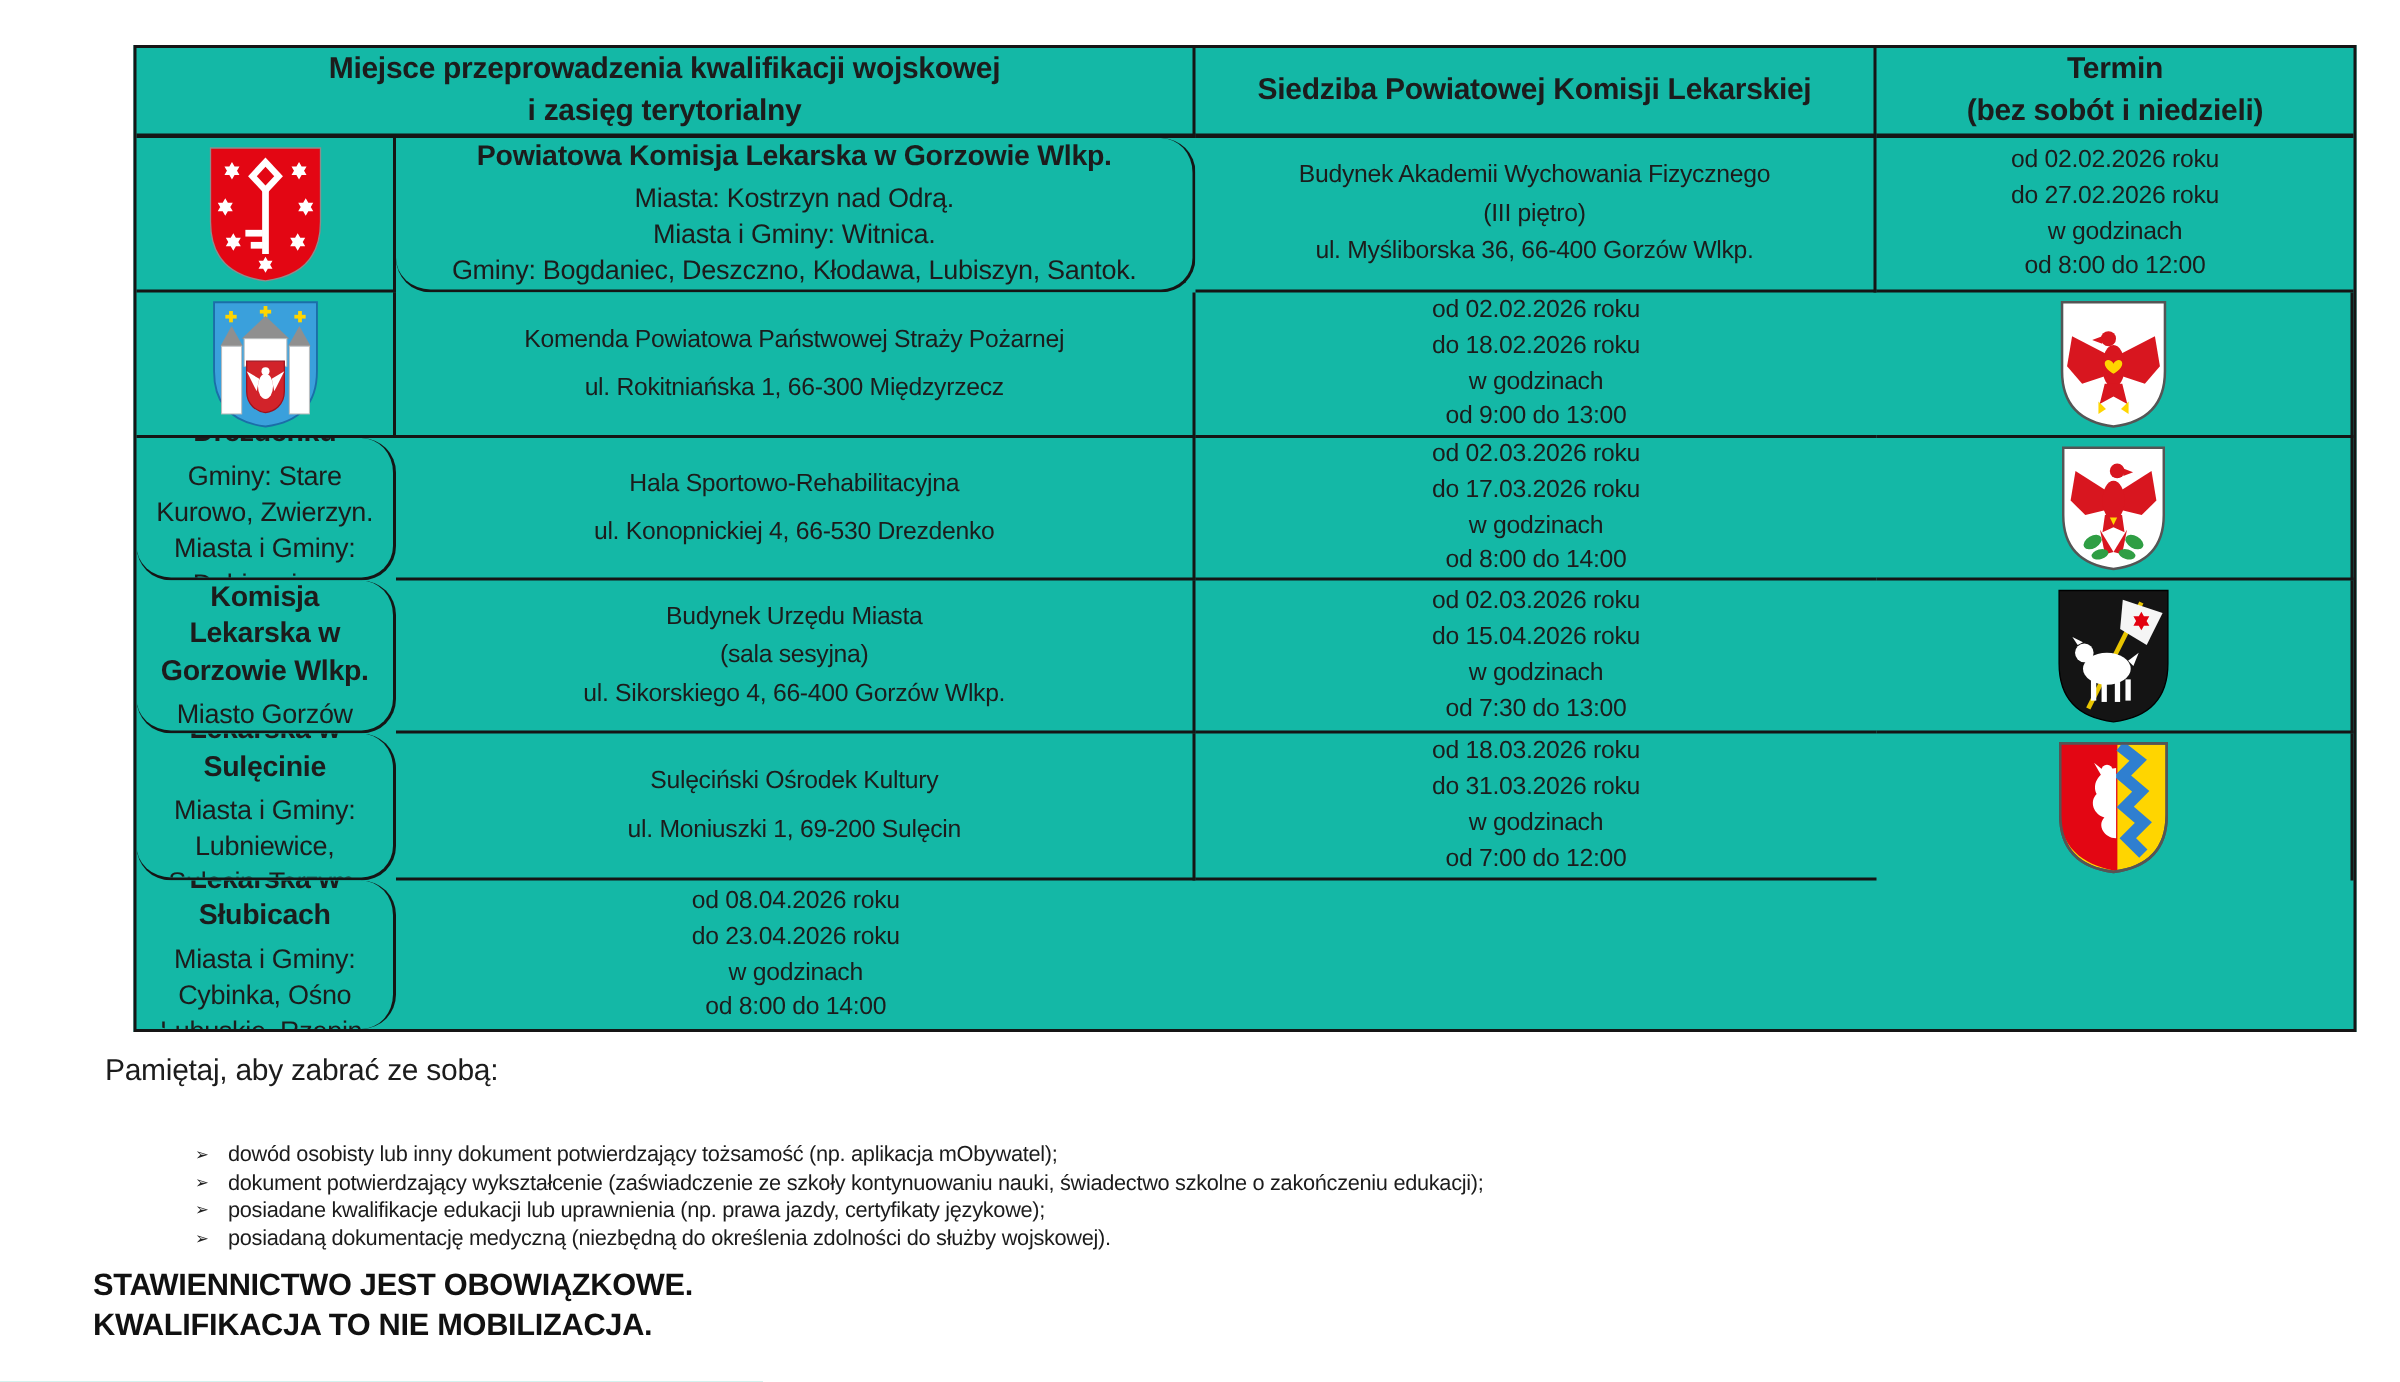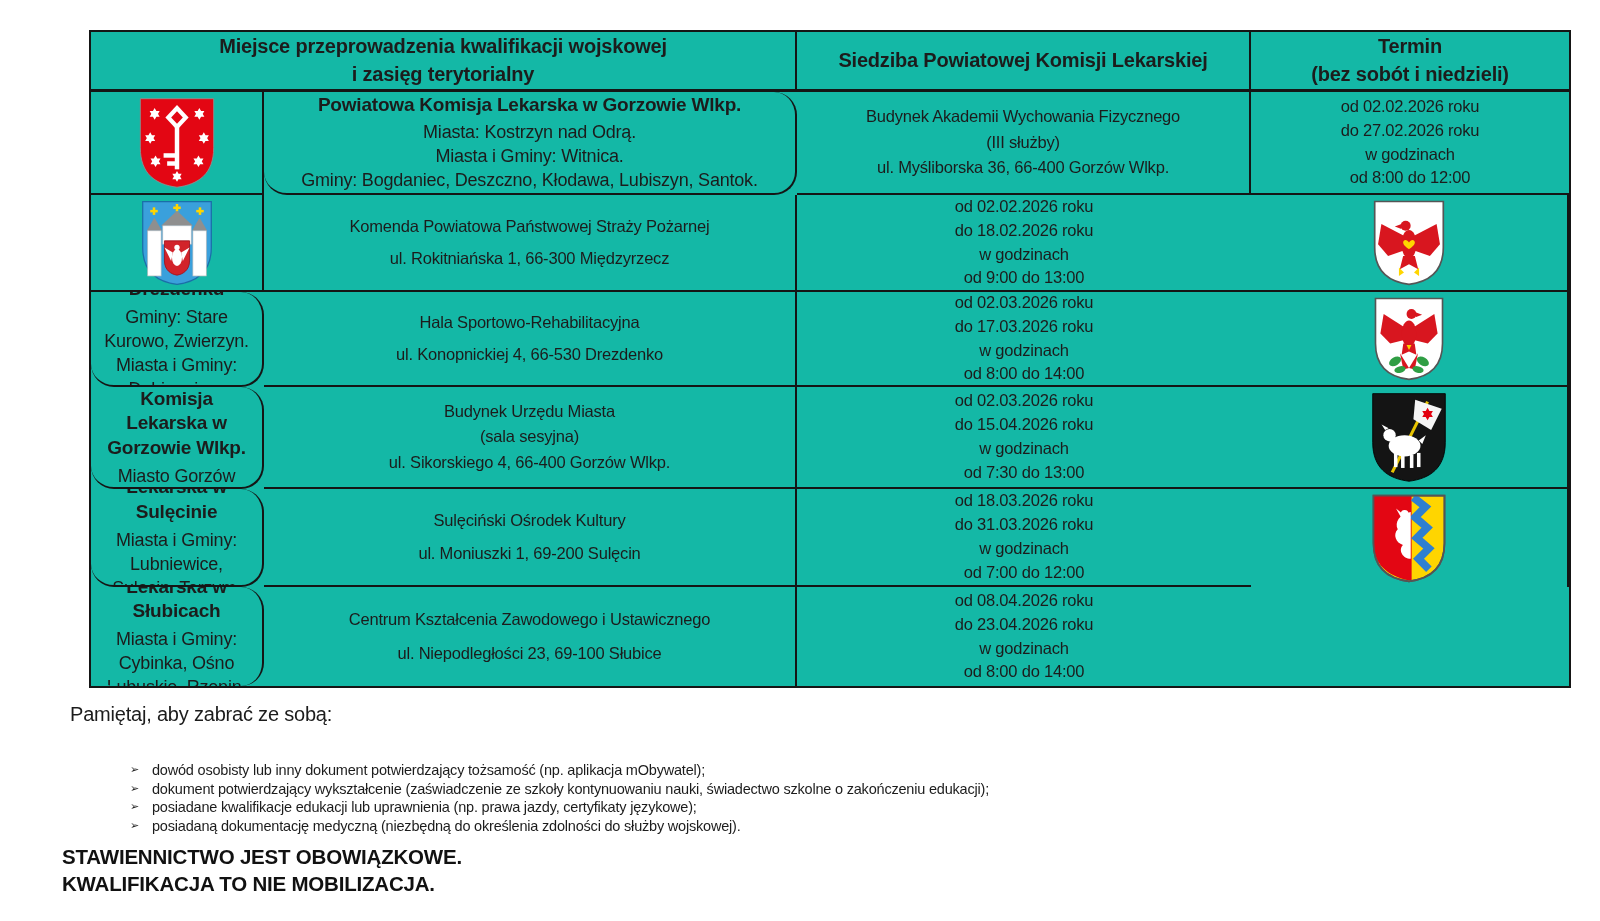--- a/index.html
+++ b/index.html
@@ -87,21 +87,21 @@
       </svg>
     </div>
     <div class="cell desc-cell">
       <div class="commission">Powiatowa Komisja Lekarska w Gorzowie Wlkp.</div>
       <div class="tline">Miasta: Kostrzyn nad Odrą.</div>
       <div class="tline">Miasta i Gminy: Witnica.</div>
       <div class="tline">Gminy: Bogdaniec, Deszczno, Kłodawa, Lubiszyn, Santok.</div>
     </div>
     <div class="cell venue-cell">
       <div>Budynek Akademii Wychowania Fizycznego</div>
-      <div>(III służby)</div>
+      <div>(III piętro)</div>
       <div>ul. Myśliborska 36, 66-400 Gorzów Wlkp.</div>
     </div>
     <div class="cell term-cell last-col">
       <div>od 02.02.2026 roku</div>
       <div>do 27.02.2026 roku</div>
       <div>w godzinach</div>
       <div>od 8:00 do 12:00</div>
     </div>
 
     <div class="cell crest-cell">
@@ -256,24 +256,20 @@
           <circle cx="40" cy="24" r="4.5"></circle>
         </g>
         <path d="M4,3 H86 V58 C86,87 69,99 45,102 C21,99 4,87 4,58 Z" fill="none" stroke="#555555" stroke-width="2"></path>
       </svg>
     </div>
     <div class="cell desc-cell last-row">
       <div class="commission">Powiatowa Komisja Lekarska w Słubicach</div>
       <div class="tline">Miasta i Gminy: Cybinka, Ośno Lubuskie, Rzepin, Słubice.</div>
       <div class="tline">Gminy: Górzyca.</div>
     </div>
-    <div class="cell venue-cell last-row">
-      <div>Centrum Kształcenia Zawodowego i Ustawicznego</div>
-      <div>ul. Niepodległości 23, 69-100 Słubice</div>
-    </div>
     <div class="cell term-cell last-col last-row">
       <div>od 08.04.2026 roku</div>
       <div>do 23.04.2026 roku</div>
       <div>w godzinach</div>
       <div>od 8:00 do 14:00</div>
     </div>
   </div>
 
   <div class="remember-title">Pamiętaj, aby zabrać ze sobą:</div>
 

